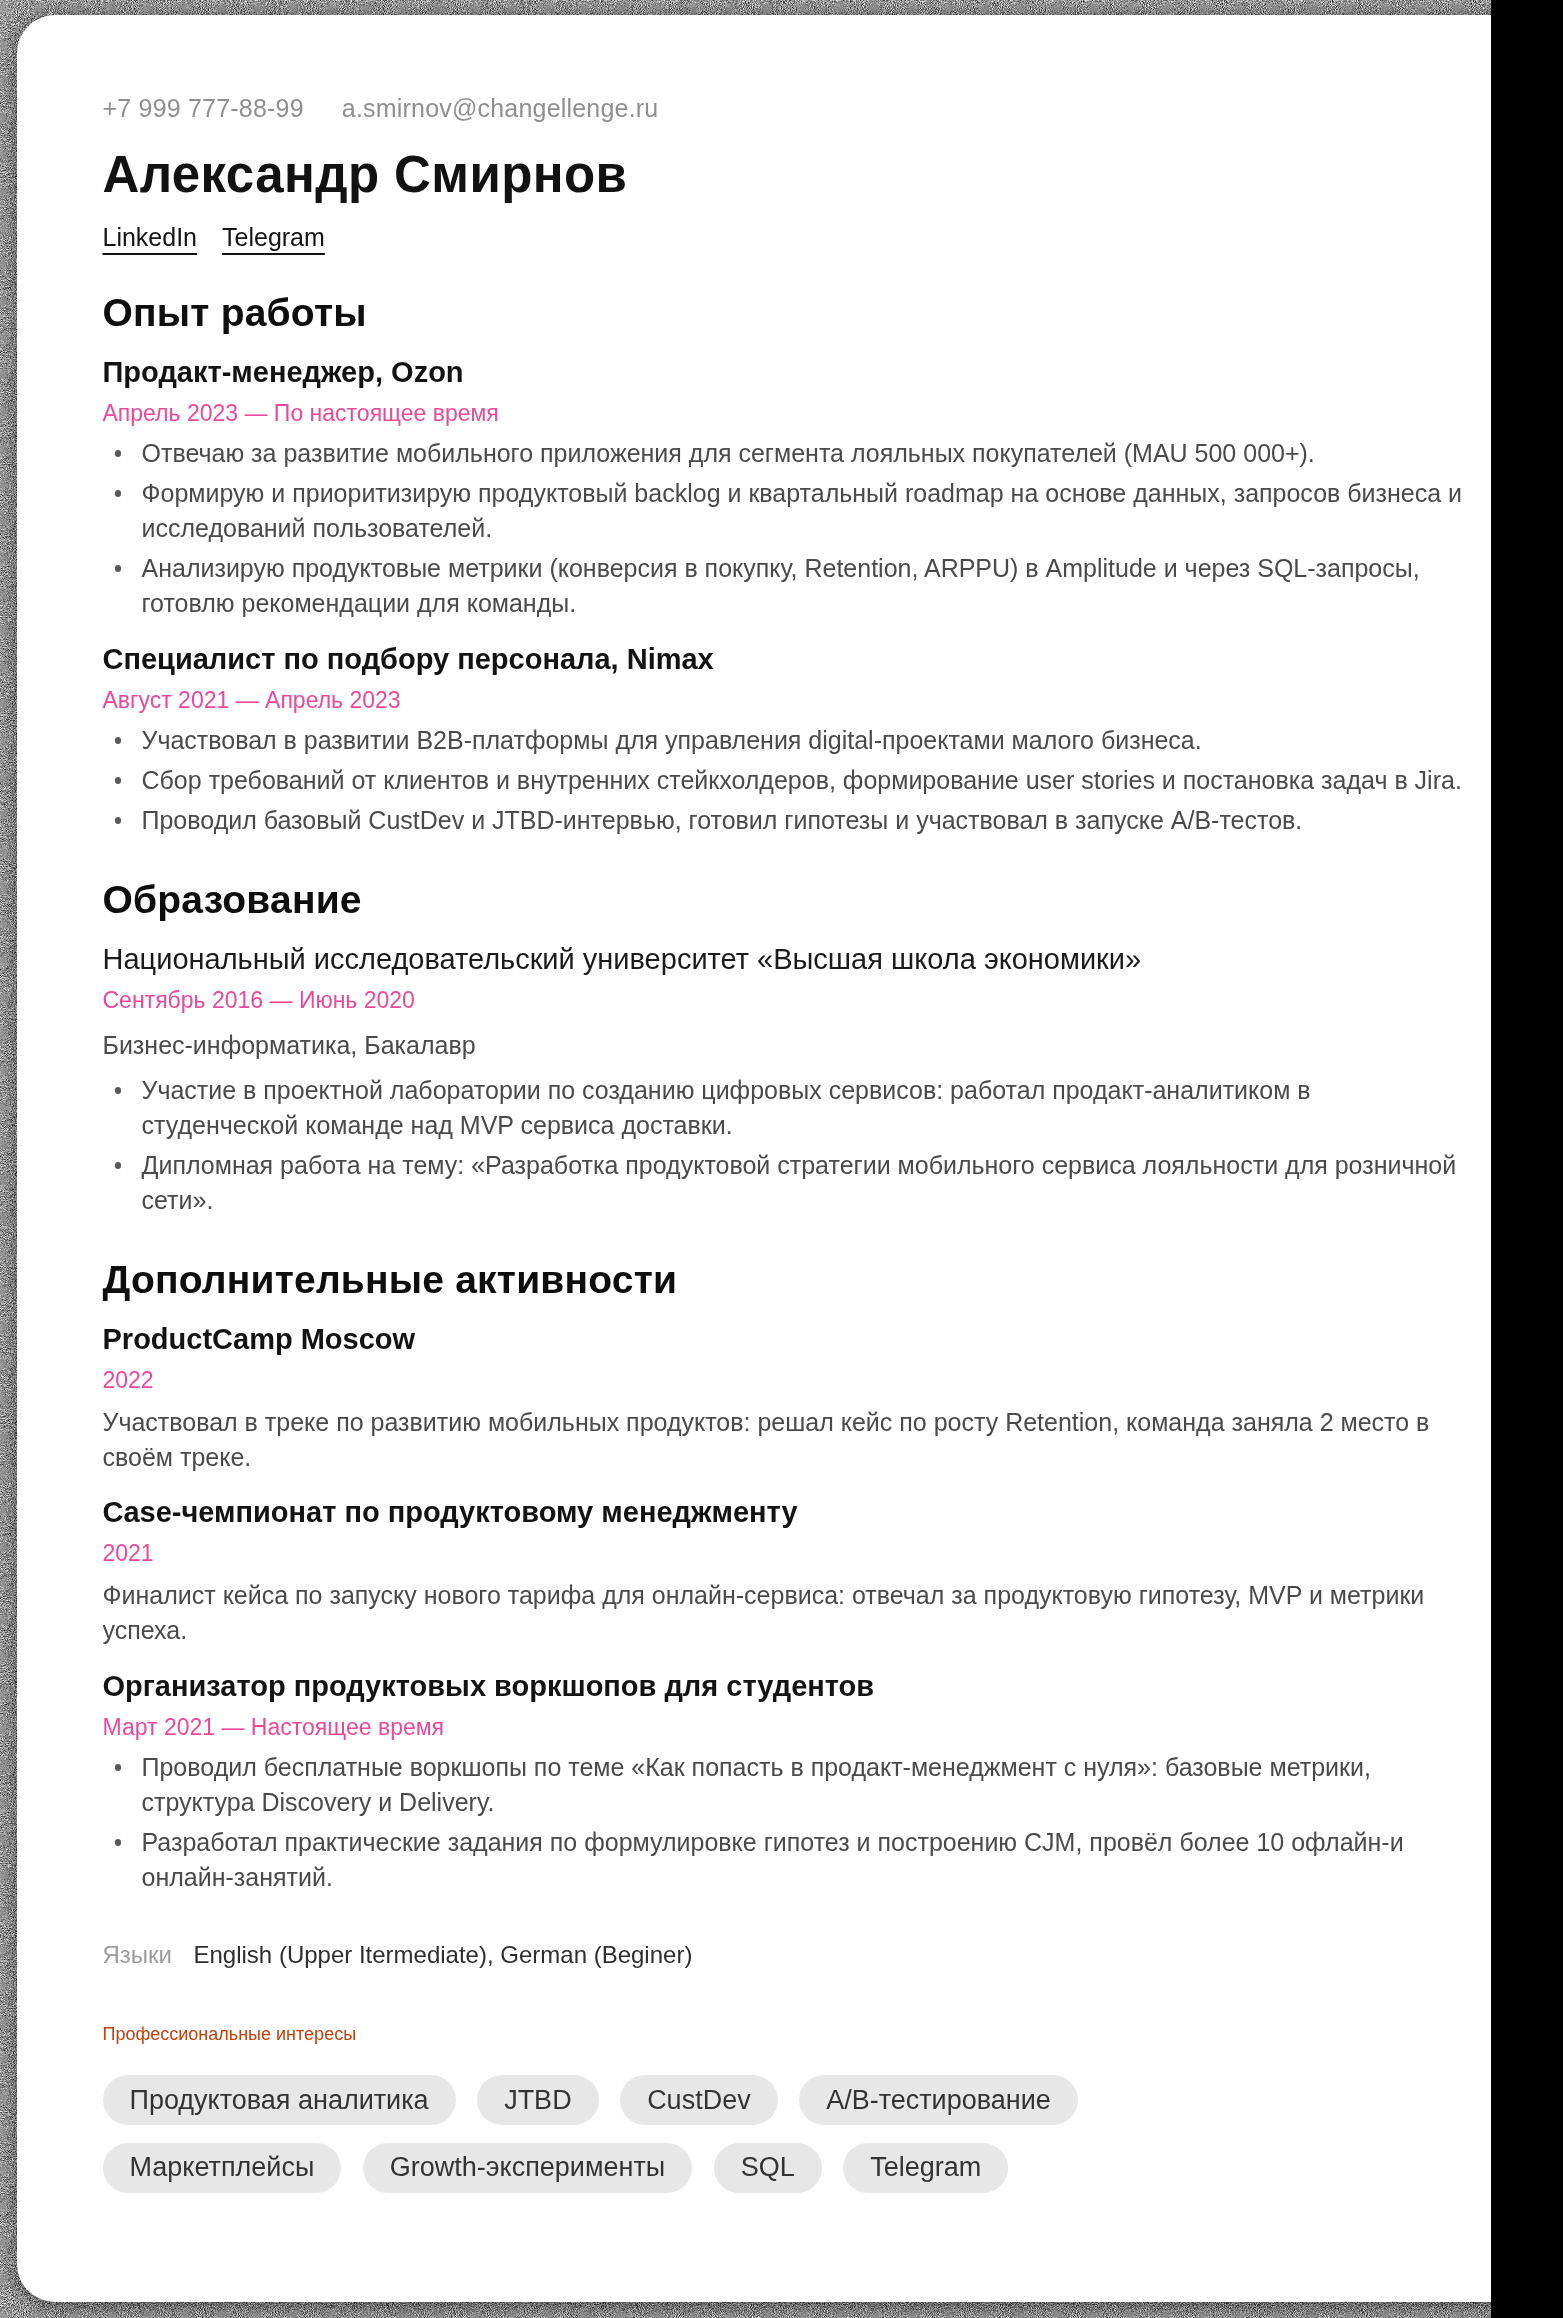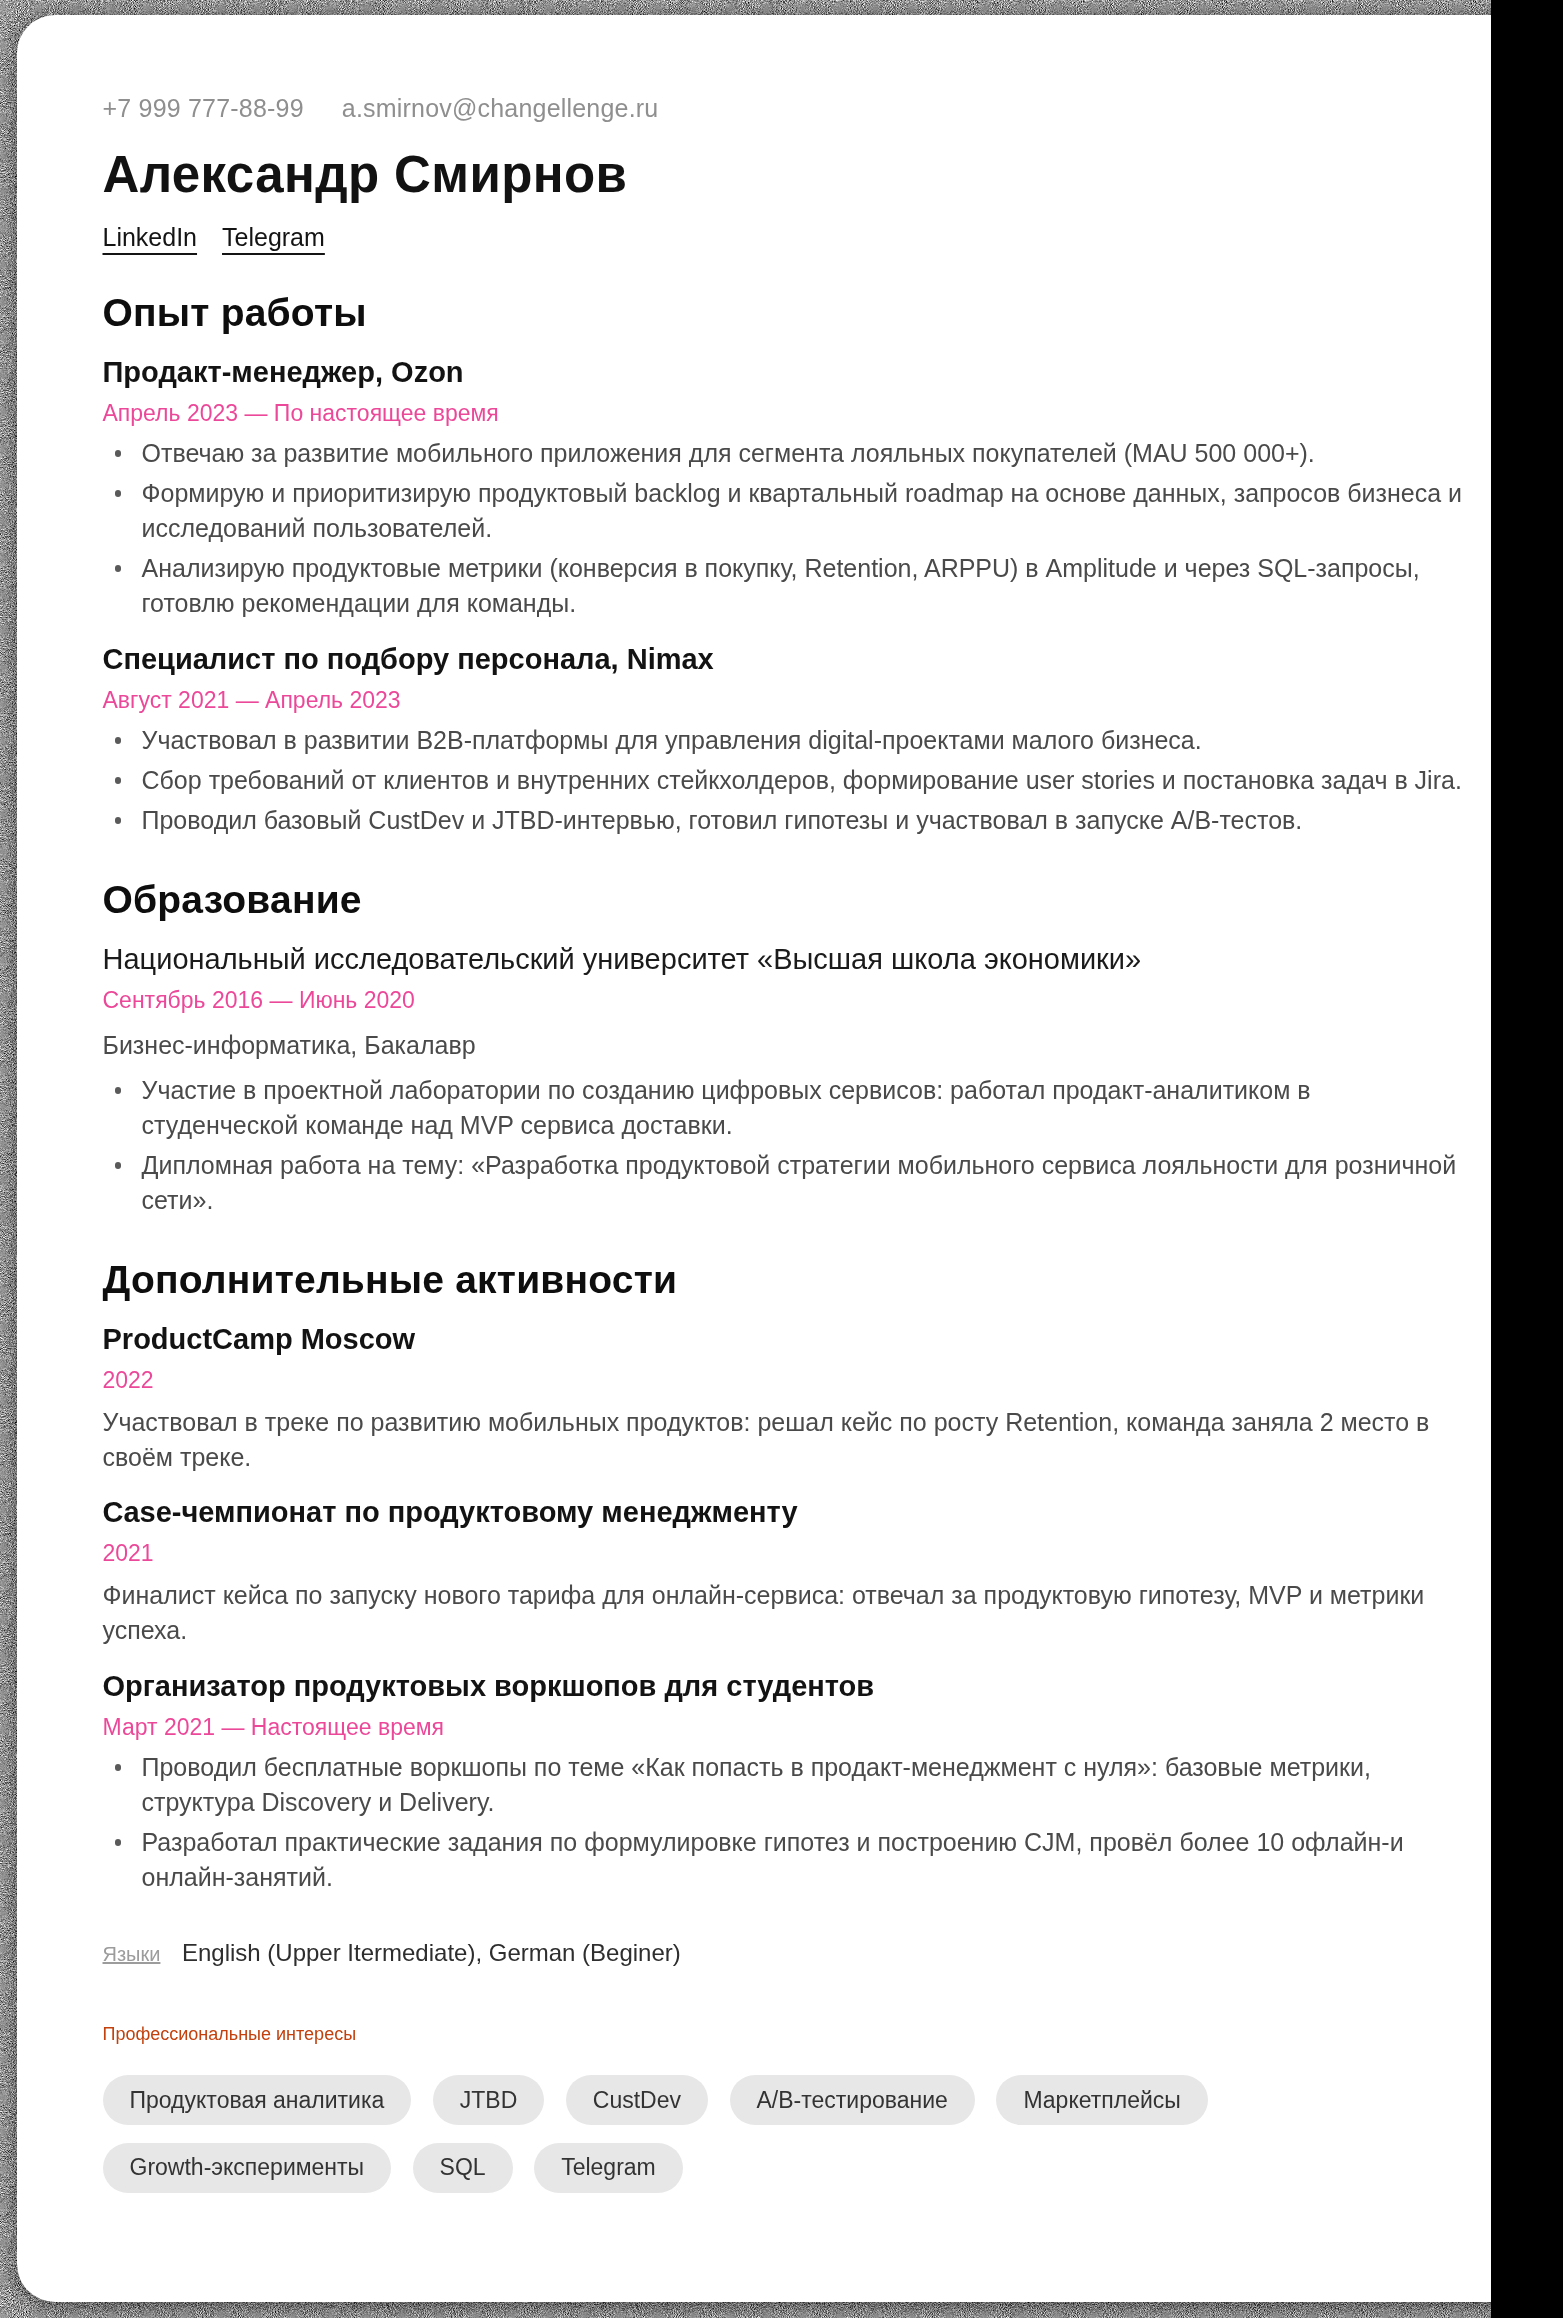--- a/index.html
+++ b/index.html
@@ -91,39 +91,39 @@
   .job { margin-top: 3.3px; }
   .activity { margin-top: 5px; }
   .desc {
     margin: 11.6px 0 0;
     font-size: 25px; line-height: 35px;
     color: #4a4a4a;
     max-width: 1341px;
   }
   
   .lang-row { margin-top: 43px; display: flex; align-items: baseline; gap: 21.5px; }
-  .lang-label { font-size: 20px; line-height: 33px; color: #9c9c9c; text-decoration: underline; }
+  .lang-label { font-size: 24px; line-height: 33px; color: #9c9c9c; }
   .lang-value { font-size: 24px; line-height: 28px; color: #2e2e2e; }
   
   .interests-title {
     margin: 48px 0 0;
     font-size: 18px; line-height: 31px;
     font-weight: 400; color: #c2410c;
   }
   .tags {
     margin-top: 25px;
     display: flex; flex-wrap: wrap;
     gap: 18px 21.5px;
     max-width: 1225px;
   }
   .tag {
     display: inline-block;
     background: #e7e7e7;
     color: #333333;
-    font-size: 23px; line-height: 25px;
+    font-size: 27px; line-height: 25px;
     padding: 12.4px 27px;
     border-radius: 25px;
     white-space: nowrap;
   }
 </style>
 </head>
 <body>
 
 <div class="frame">
 

